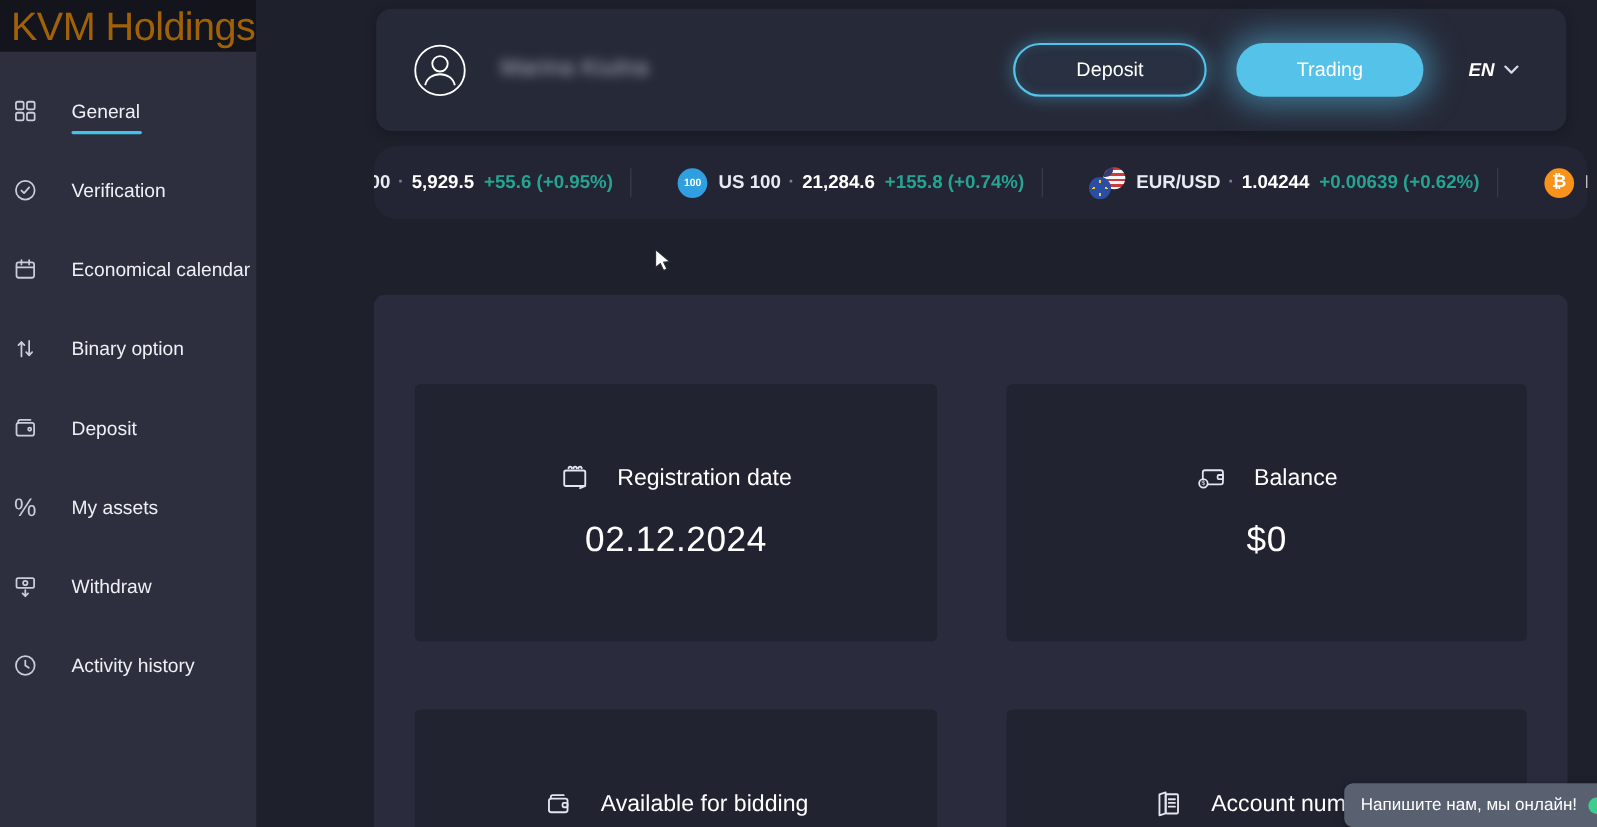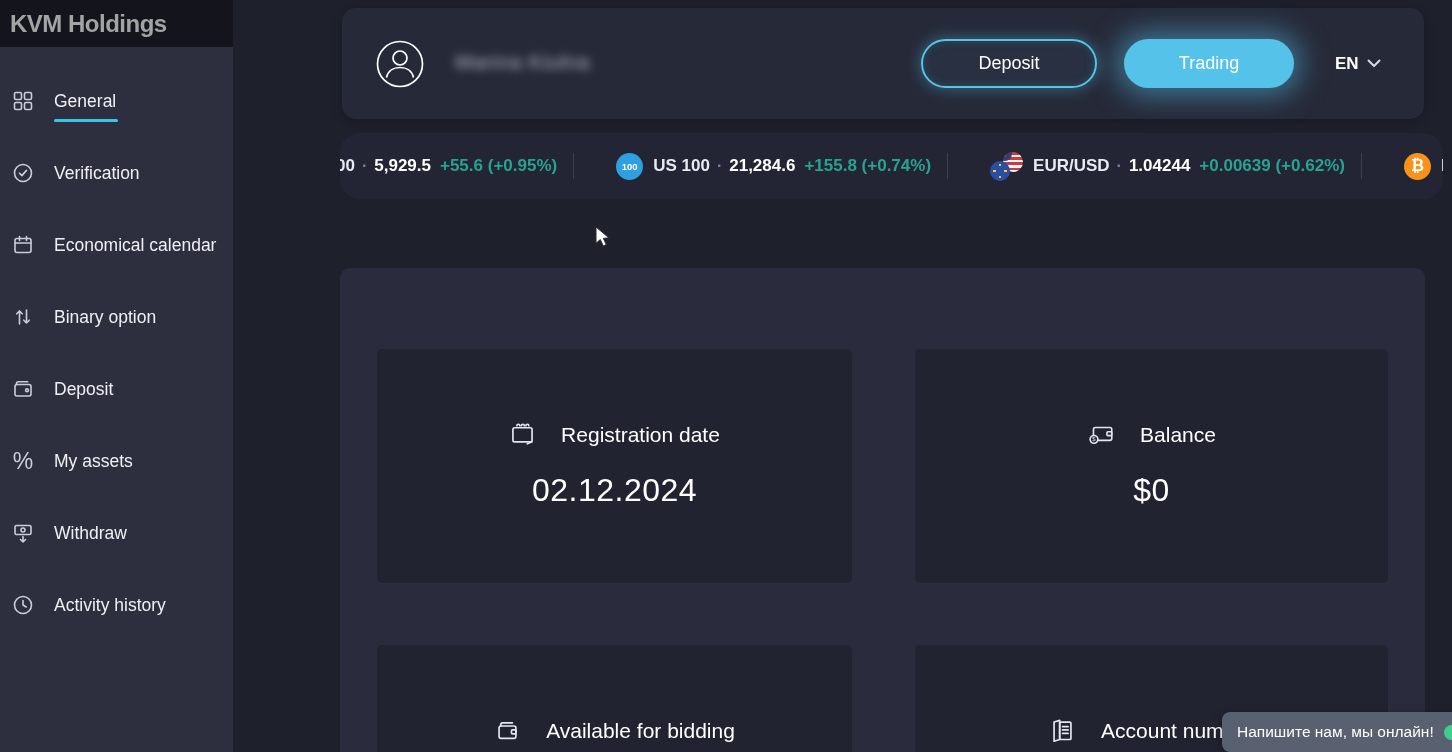--- a/index.html
+++ b/index.html
@@ -8,38 +8,38 @@
     position:relative; overflow:hidden;
     background:#1e202c;
     font-family:"Liberation Sans", sans-serif;
     color:#eef0f4;
   }
   svg { display:block; }
 
   
   .sidebar{position:absolute;left:0;top:0;width:233px;height:752px;background:#2d2f3f;z-index:5;}
   .logo-band{height:47px;background:#14151c;display:flex;align-items:center;padding-left:10px;}
-  .logo{font-size:24px;font-weight:700;letter-spacing:-0.5px;color:#a3a3a3;white-space:nowrap;}
+  .logo{font-size:36px;font-weight:400;letter-spacing:-0.5px;color:#a16207;white-space:nowrap;}
   .menu{padding-top:18px;}
-  .mi{height:72px;display:flex;align-items:center;padding-left:9px;gap:17px;cursor:pointer;}
+  .mi{height:72px;display:flex;align-items:center;padding-left:9px;gap:28px;cursor:pointer;}
   .mi-ic{width:28px;height:28px;flex:none;display:flex;align-items:center;justify-content:center;color:#c9cdd8;}
   .mi-ic svg{stroke:#c9cdd8;fill:none;stroke-width:1.6;stroke-linecap:round;stroke-linejoin:round;}
   .mi-label{font-size:17.5px;color:#eef0f4;position:relative;white-space:nowrap;}
   .mi.active .mi-label::after{content:"";position:absolute;left:0;right:-2px;bottom:-10px;height:2.5px;background:#40c3e9;border-radius:2px;}
   .pct{font-size:23px;color:#c9cdd8;font-weight:400;}
 
   
   .header-card{position:absolute;left:342px;top:8px;width:1082px;height:111px;background:#262938;border-radius:14px;z-index:4;box-shadow:0 2px 10px rgba(0,0,0,.25);}
   .avatar{position:absolute;left:33px;top:31px;width:50px;height:50px;}
   .avatar svg{stroke:#ffffff;fill:none;stroke-width:1.7;}
   .user-name{position:absolute;left:113px;top:42px;font-size:21px;color:#c9cfdd;letter-spacing:.5px;filter:blur(5px);opacity:.85;white-space:nowrap;}
   .btn{position:absolute;top:31px;height:49px;border-radius:25px;display:flex;align-items:center;justify-content:center;font-size:18px;color:#ffffff;cursor:pointer;font-family:"Liberation Sans",sans-serif;}
   .btn-deposit{left:579px;width:176px;background:rgba(84,196,234,.05);border:2px solid #54c4ea;box-shadow:0 0 16px rgba(84,196,234,.45), inset 0 0 10px rgba(84,196,234,.18);}
   .btn-trading{left:782px;width:170px;background:#55c2e9;border:none;box-shadow:0 0 28px 8px rgba(85,194,233,.5);}
-  .lang{position:absolute;left:993px;top:0;height:111px;display:flex;align-items:center;gap:8px;cursor:pointer;}
+  .lang{position:absolute;left:993px;top:0;height:111px;display:flex;align-items:center;gap:8px;cursor:pointer;font-style:italic;}
   .lang-code{font-size:17px;font-weight:700;color:#ffffff;}
   .lang svg{stroke:#d6dae3;fill:none;stroke-width:2;stroke-linecap:round;stroke-linejoin:round;}
 
   
   .ticker{position:absolute;left:340px;top:133px;width:1103px;height:66px;background:#232534;border-radius:20px;display:flex;align-items:center;overflow:hidden;z-index:4;}
   .t-item{display:flex;align-items:center;flex:none;padding:0 16px;}
   .t-item:first-child{padding-left:3px;margin-left:-7px;}
   .t-ic{margin-right:10px;flex:none;margin-left:26px;}
   .t-sym{color:#e8ebf2;font-size:17px;font-weight:700;white-space:nowrap;}
   .t-dot{color:#7d8595;font-weight:700;margin:0 7px;}

